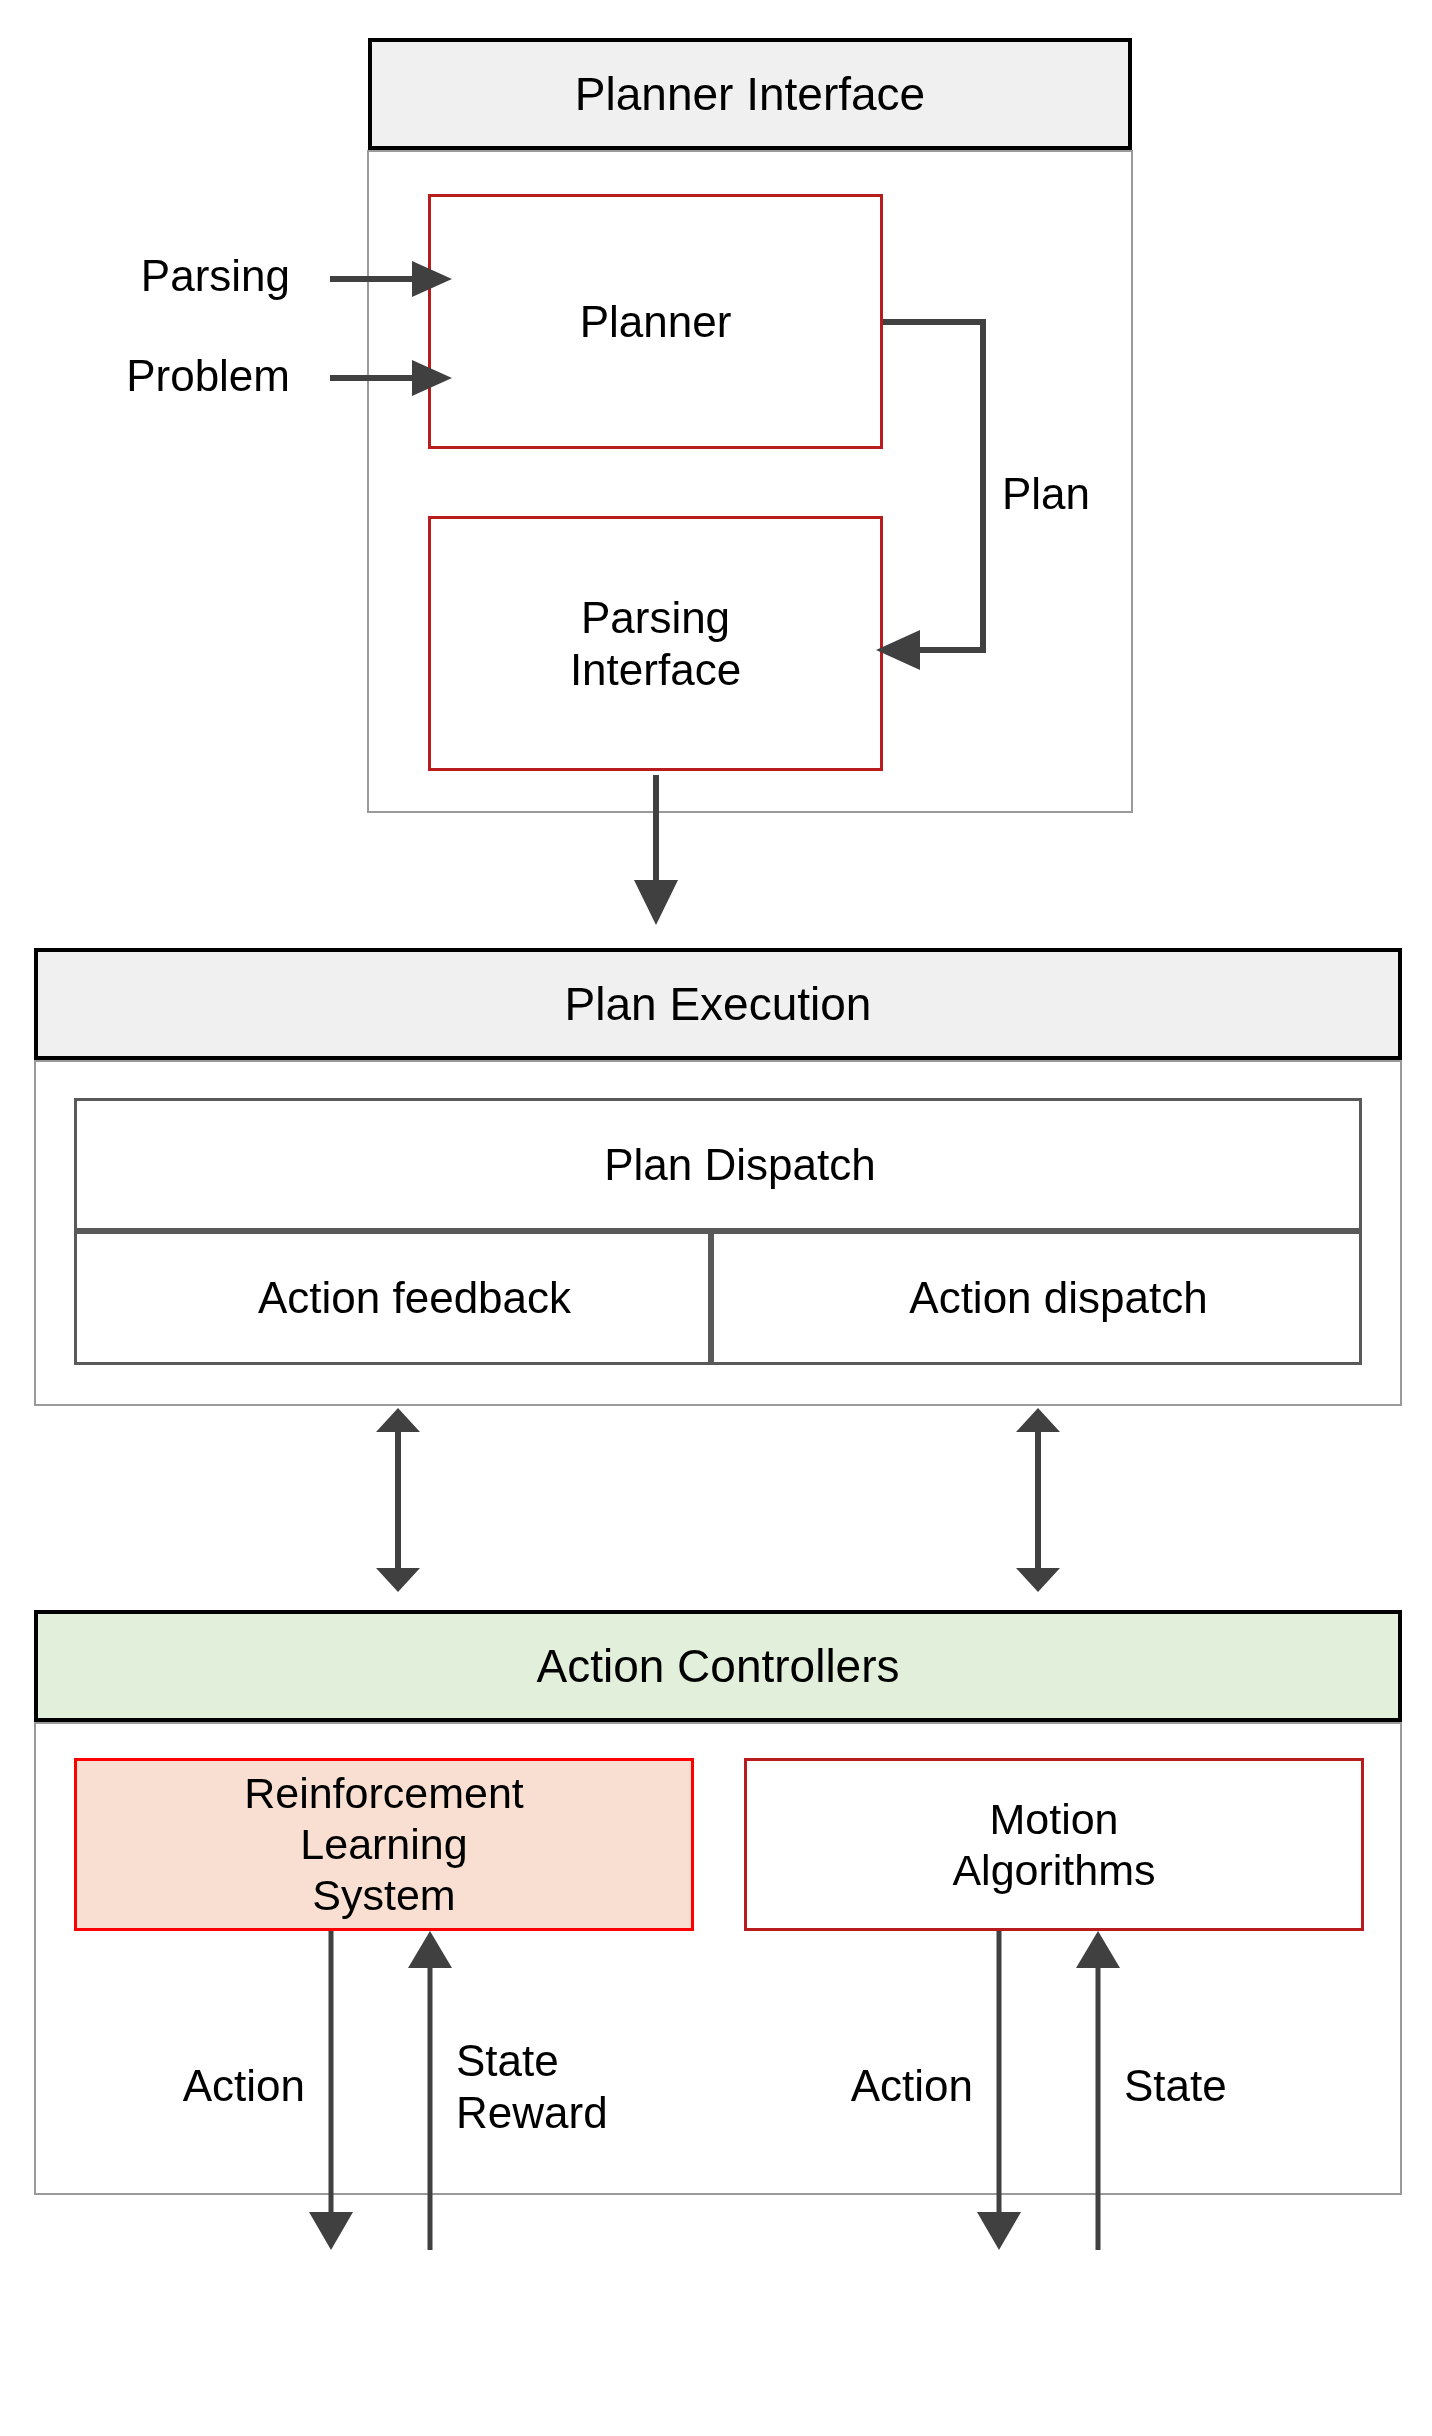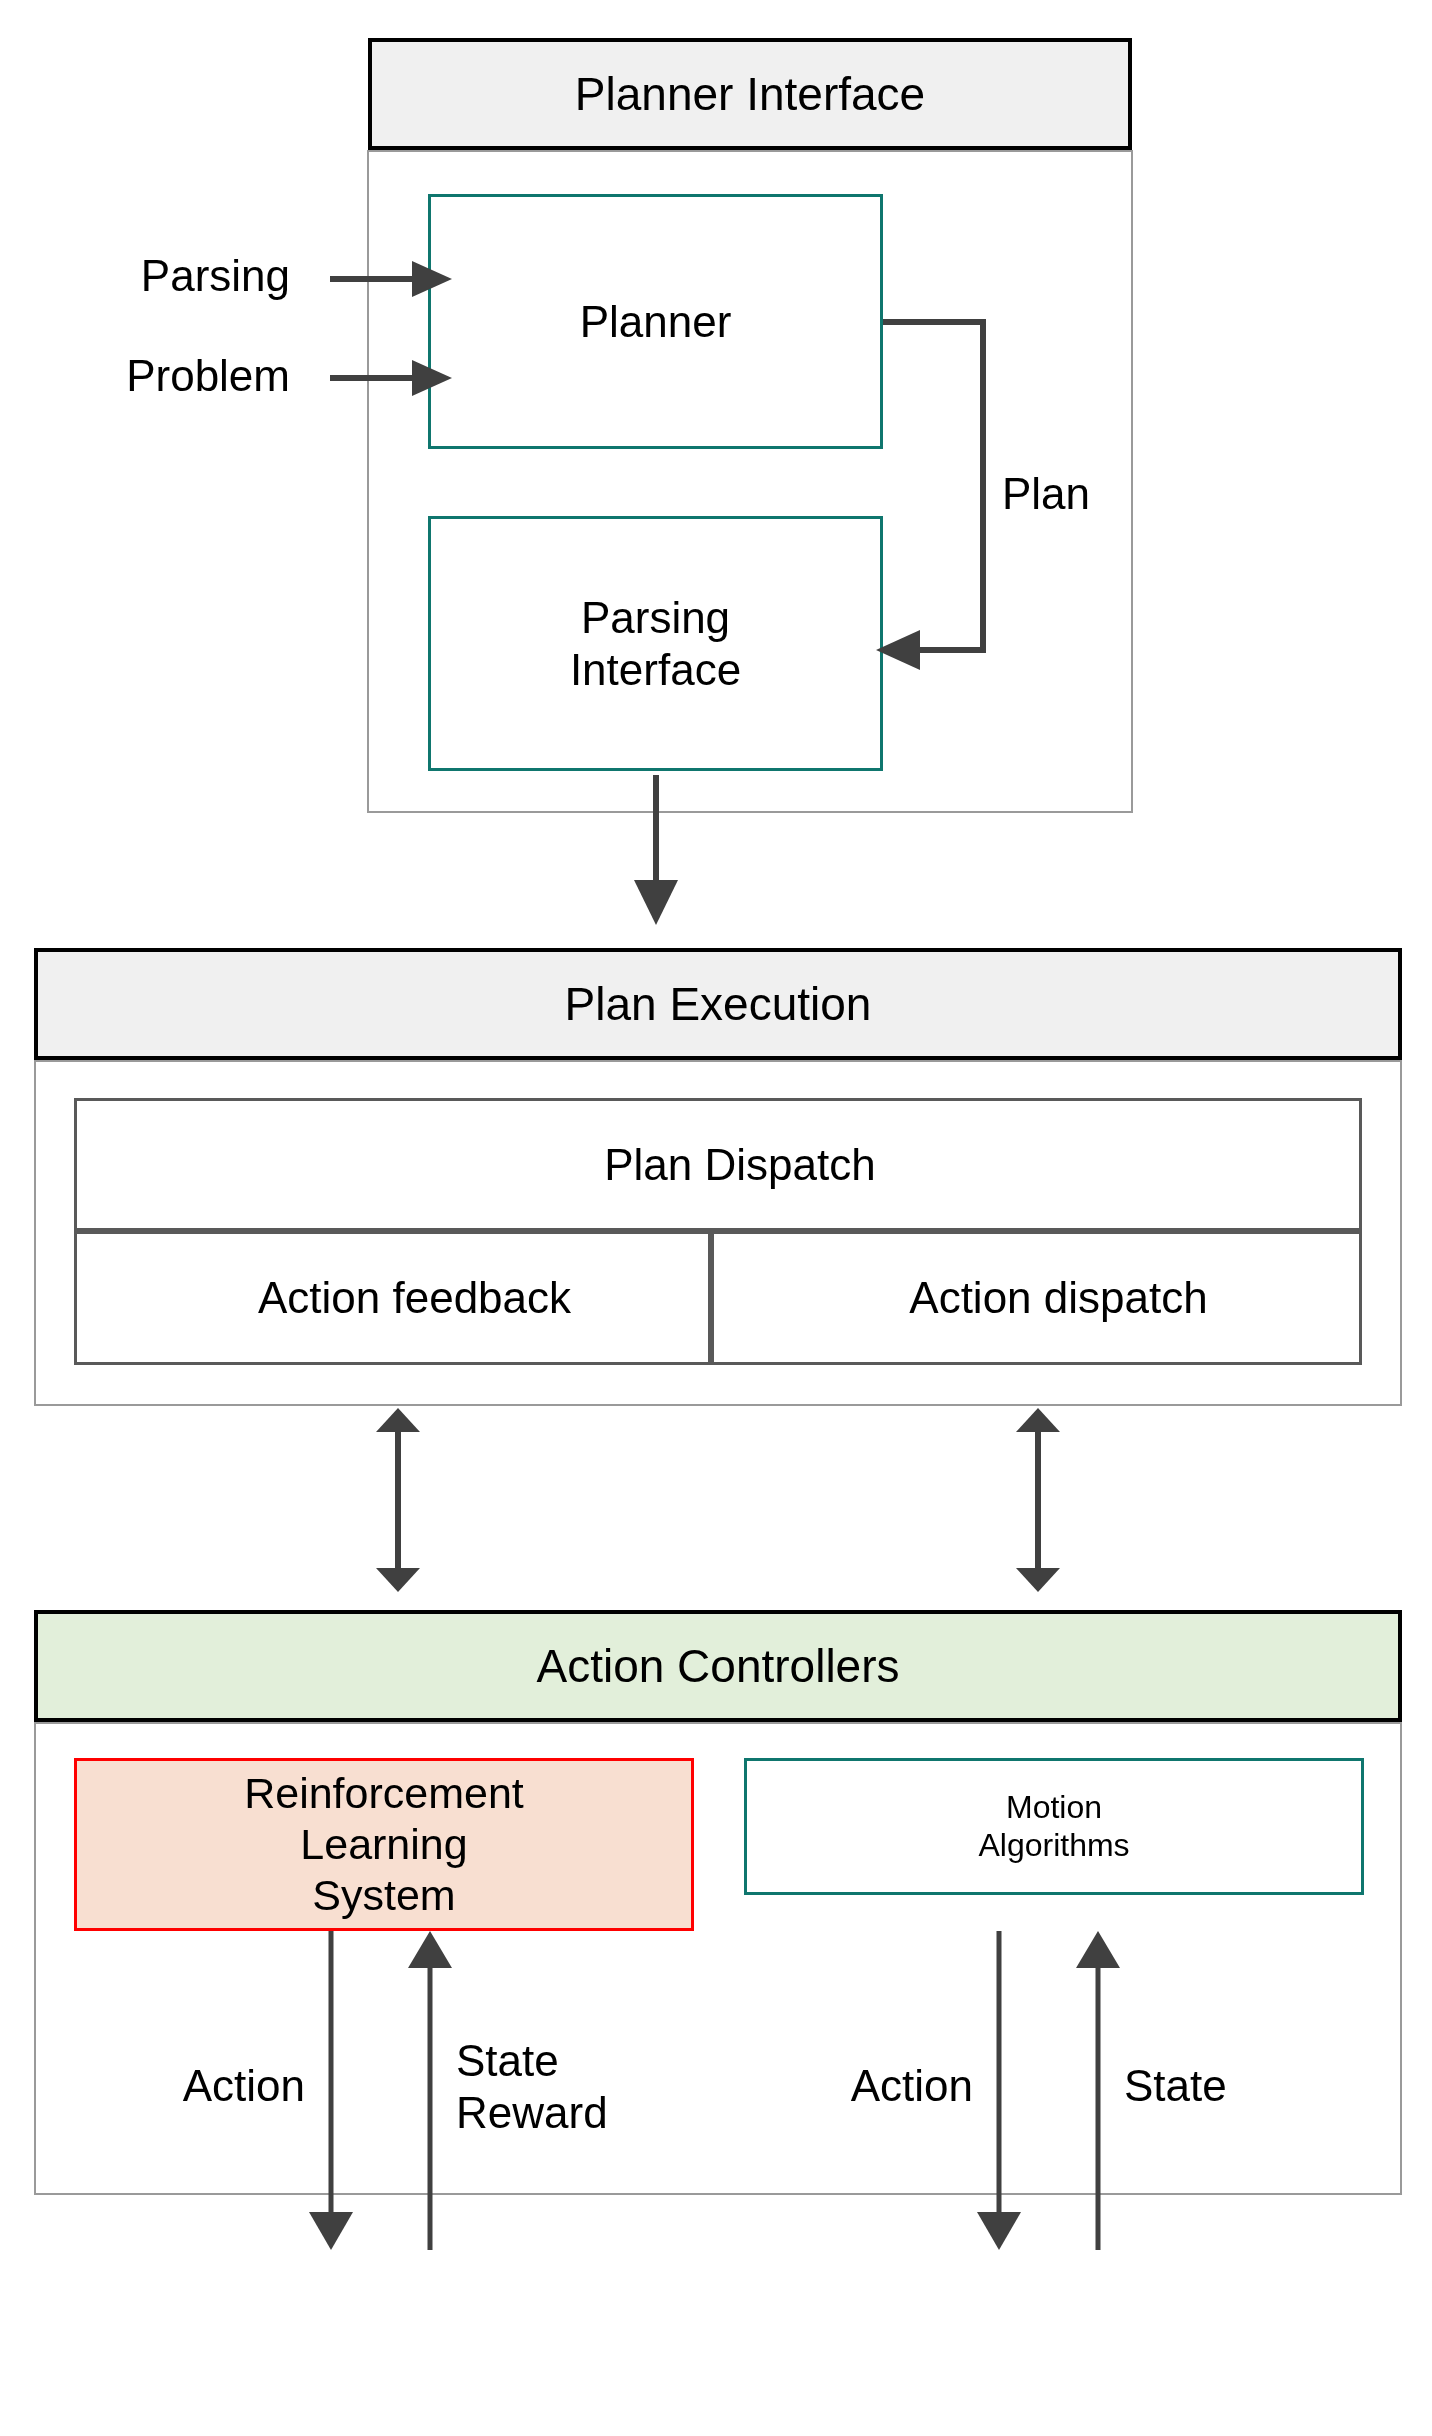--- a/index.html
+++ b/index.html
@@ -38,21 +38,21 @@
   .section-header {
     border: 4px solid #000000;
     background: #f0f0f0;
     font-size: 46px;
   }
   .section-header.green {
     background: #e2efda;
   }
   
   .inner-box {
-    border: 3px solid #0f766e;
+    border: 3px solid #b91c1c;
     background: #ffffff;
     font-size: 44px;
   }
   .inner-box.highlight {
     border: 3px solid #ff0000;
     background: #f8dfd1;
   }
   .grid-cell {
     border: 3px solid #595959;
     background: #ffffff;
@@ -142,21 +142,21 @@
   </svg>
 
   <div class="box section-container" style="left:34px; top:1722px; width:1368px; height:473px;"></div>
 
   <div class="box section-header green" style="left:34px; top:1610px; width:1368px; height:112px;">Action Controllers</div>
 
   <div class="box inner-box highlight" style="left:74px; top:1758px; width:620px; height:173px; white-space:pre-line; font-size:43px;">Reinforcement
 Learning
 System</div>
 
-  <div class="box inner-box" style="left:744px; top:1758px; width:620px; height:137px; white-space:pre-line; font-size:32px;">Motion
+  <div class="box inner-box" style="left:744px; top:1758px; width:620px; height:173px; white-space:pre-line; font-size:43px;">Motion
 Algorithms</div>
 
   <svg class="conn" style="left:0px; top:0px; width:1432px; height:2436px;">
     <line class="thin" x1="331" y1="1931" x2="331" y2="2212"></line>
     <polygon points="309,2212 353,2212 331,2250"></polygon>
   </svg>
   <div class="label right" style="left:90px; top:2060px; width:215px;">Action</div>
 
   <svg class="conn" style="left:0px; top:0px; width:1432px; height:2436px;">
     <line class="thin" x1="430" y1="2250" x2="430" y2="1968"></line>

